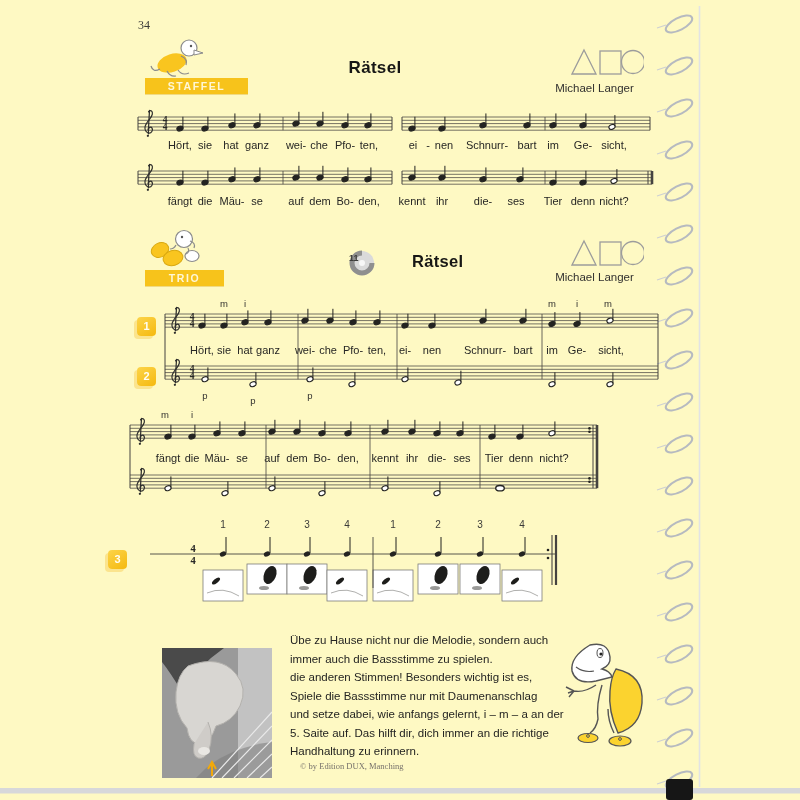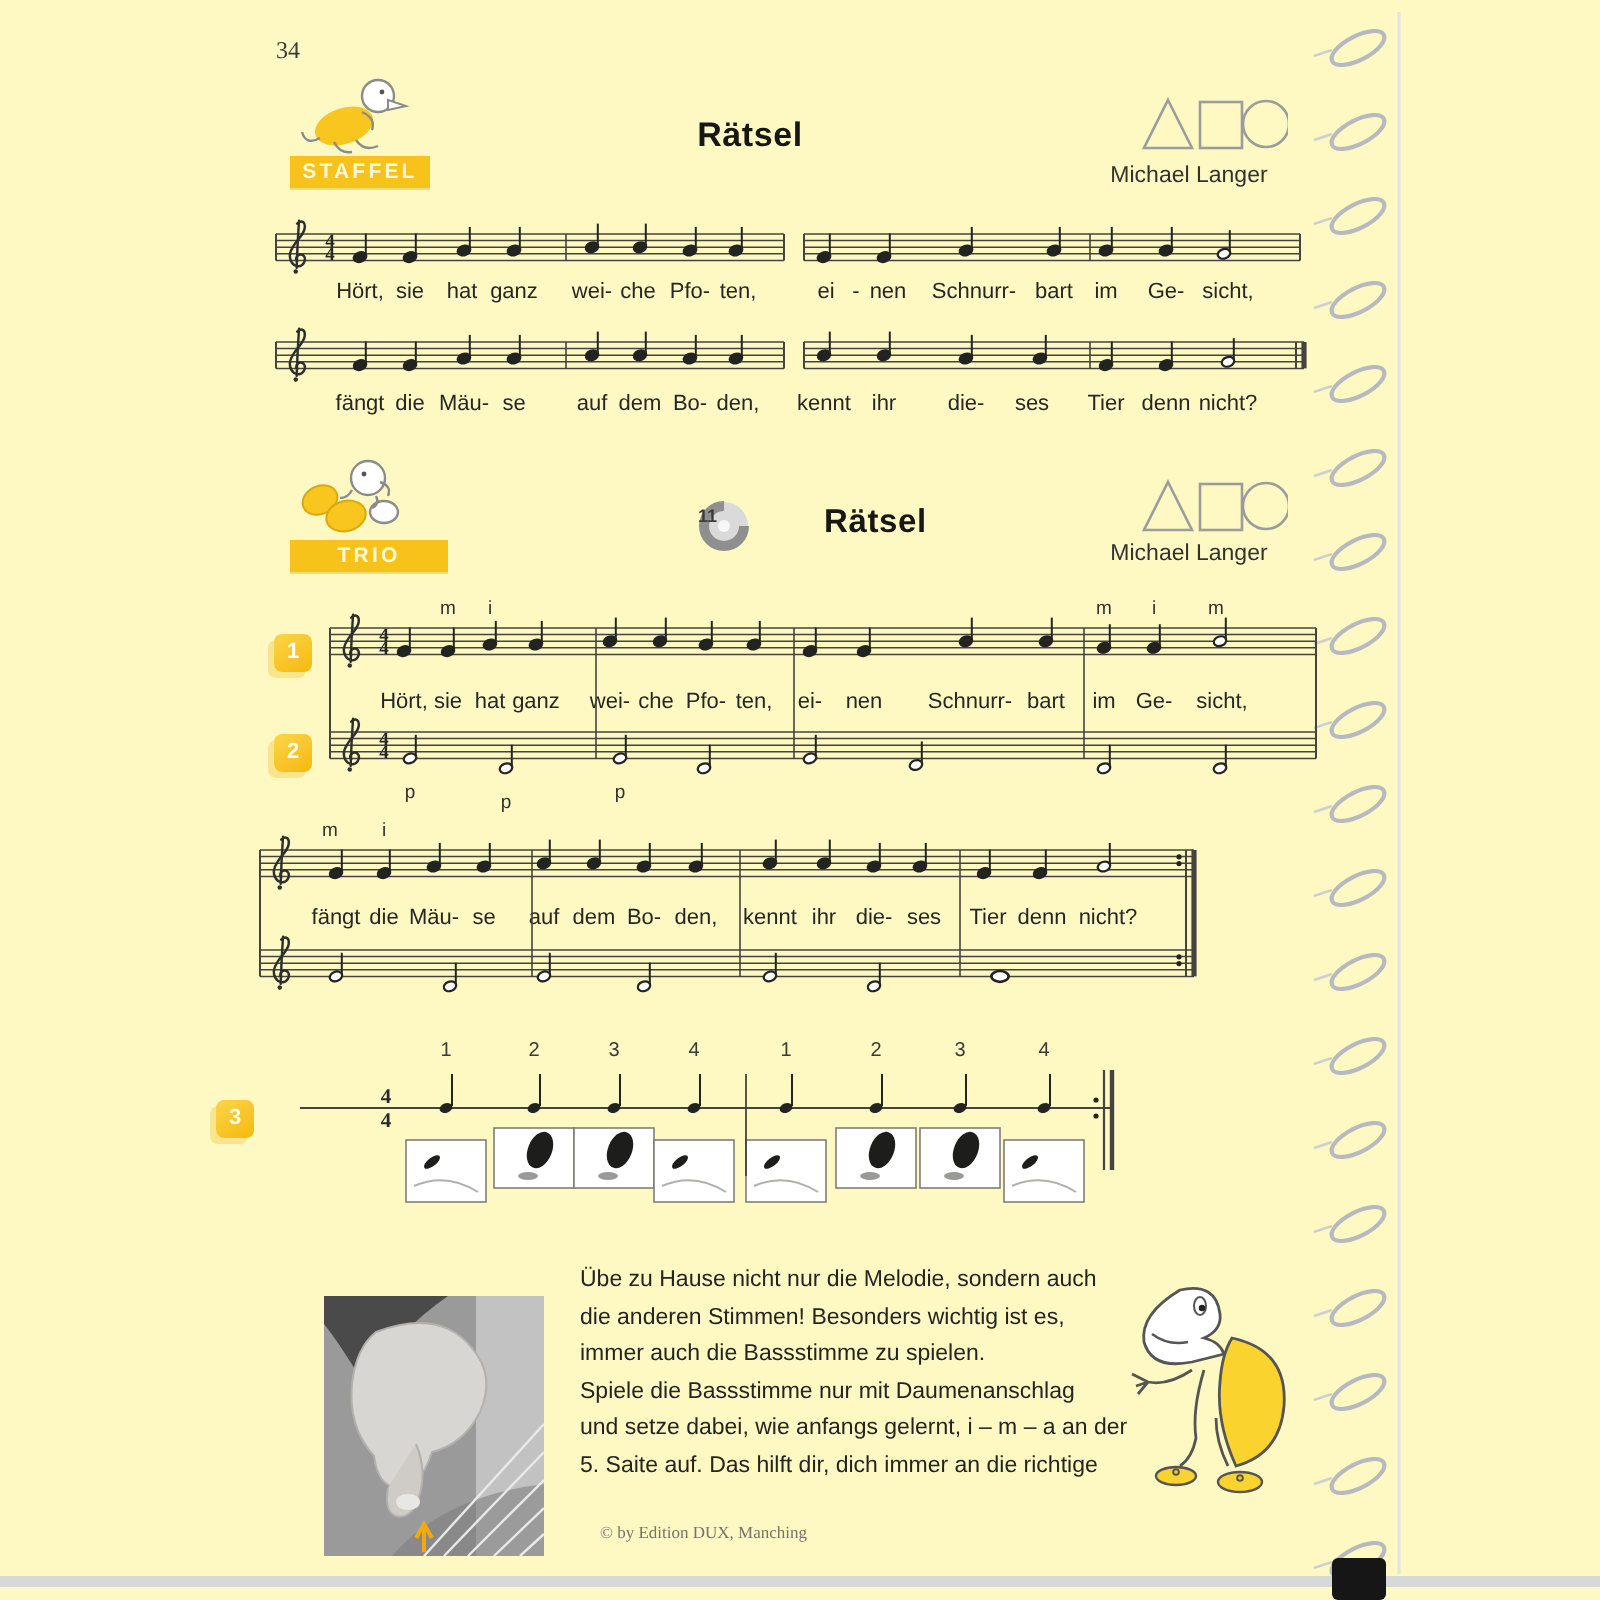--- a/index.html
+++ b/index.html
@@ -73,21 +73,21 @@
 
   <svg class="abs" style="left:148px;top:36px" width="62" height="42" viewBox="0 0 62 42">
     <ellipse cx="24" cy="27" rx="15" ry="9" fill="#F9C51F" transform="rotate(-18 24 27)"></ellipse>
     <circle cx="41" cy="12" r="8" fill="#ffffff" stroke="#8b8b8b" stroke-width="1.2"></circle>
     <path d="M46 14 L55 17 L46 19 Z" fill="#ffffff" stroke="#8b8b8b" stroke-width="1"></path>
     <circle cx="43" cy="10" r="1.2" fill="#555"></circle>
     <path d="M12 33 Q5 37 3 30" stroke="#8b8b8b" stroke-width="1.2" fill="none"></path>
     <path d="M30 34 Q34 40 41 37 M19 35 Q22 41 28 40" stroke="#8b8b8b" stroke-width="1.2" fill="none"></path>
     <path d="M33 20 Q40 23 38 29" stroke="#8b8b8b" stroke-width="1.2" fill="none"></path>
   </svg>
-  <div class="abs ribbon" style="left:145px;top:78px;width:70px">STAFFEL</div>
+  <div class="abs ribbon" style="left:145px;top:78px;width:103px">STAFFEL</div>
 
   <div class="abs songtitle" style="left:315px;top:58px;width:120px;text-align:center">Rätsel</div>
   <svg class="abs" style="left:571px;top:47px" width="73" height="29" viewBox="0 0 73 29">
     <polygon points="13,3 25,27 1,27" fill="none" stroke="#9c9c9c" stroke-width="1.3"></polygon>
     <rect x="29" y="4" width="21" height="23" fill="none" stroke="#9c9c9c" stroke-width="1.3"></rect>
     <circle cx="62" cy="15" r="11.5" fill="none" stroke="#9c9c9c" stroke-width="1.3"></circle>
   </svg>
   <div class="abs composer" style="left:537px;top:82px;width:115px">Michael Langer</div>
 
   <svg class="abs" style="left:146px;top:227px" width="60" height="44" viewBox="0 0 60 44">
@@ -509,25 +509,26 @@
     <path d="M34 130 Q60 100 110 94 L110 130 Z" fill="#7b7b7b" opacity="0.55"></path>
     <path d="M50 130 L110 64 M60 130 L110 78 M72 130 L110 92 M85 130 L110 106 M98 130 L110 119" stroke="#e9e9e9" stroke-width="1.2" fill="none"></path>
     <path d="M26 18 Q58 6 74 26 Q86 40 78 58 Q70 74 54 78 Q48 96 38 96 Q27 96 25 80 Q12 66 14 44 Q16 26 26 18 Z" fill="#d8d6d2" stroke="#b3b1ad"></path>
     <path d="M46 74 Q52 88 47 102 Q43 112 36 110 Q30 108 32 96" fill="#cfccc8" stroke="#b3b1ad"></path>
     <ellipse cx="42" cy="103" rx="6" ry="4" fill="#e9e7e3"></ellipse>
     <path d="M50 128 L50 116 M46 121 L50 114 L54 121" stroke="#f2a90a" stroke-width="2" fill="none"></path>
   </svg>
 
   <div class="abs" style="left:290px;top:631px">
     <div class="tipline">Übe zu Hause nicht nur die Melodie, sondern auch</div>
+    <div class="tipline">immer auch die Bassstimme zu spielen.</div>
     <div class="tipline">die anderen Stimmen! Besonders wichtig ist es,</div>
-    <div class="tipline">immer auch die Bassstimme zu spielen.</div>
     <div class="tipline">Spiele die Bassstimme nur mit Daumenanschlag</div>
     <div class="tipline">und setze dabei, wie anfangs gelernt, i – m – a an der</div>
     <div class="tipline">5. Saite auf. Das hilft dir, dich immer an die richtige</div>
+    <div class="tipline">Handhaltung zu erinnern.</div>
   </div>
 
   <svg class="abs" style="left:556px;top:641px" width="100" height="106" viewBox="0 0 100 106">
     <path d="M60 28 Q88 34 86 62 Q84 86 62 92 Q52 70 54 50 Q55 36 60 28 Z" fill="#FBD32F" stroke="#555" stroke-width="1.4"></path>
     <path d="M34 4 Q52 0 54 16 Q55 24 46 28 Q54 30 56 36 L40 40 Q20 44 16 30 Q14 16 34 4 Z" fill="#ffffff" stroke="#555" stroke-width="1.4"></path>
     <ellipse cx="44" cy="12" rx="3" ry="4.5" fill="#fff" stroke="#555"></ellipse>
     <circle cx="45" cy="13" r="1.6" fill="#222"></circle>
     <path d="M20 26 Q28 32 38 30" fill="none" stroke="#555" stroke-width="1.2"></path>
     <path d="M40 44 Q28 52 18 50 M18 50 L10 46 M18 50 L12 52 M18 50 L13 56" fill="none" stroke="#555" stroke-width="1.4"></path>
     <path d="M46 44 Q40 64 42 78 Q40 88 34 92 M58 92 Q52 80 52 68" fill="none" stroke="#555" stroke-width="1.4"></path>

